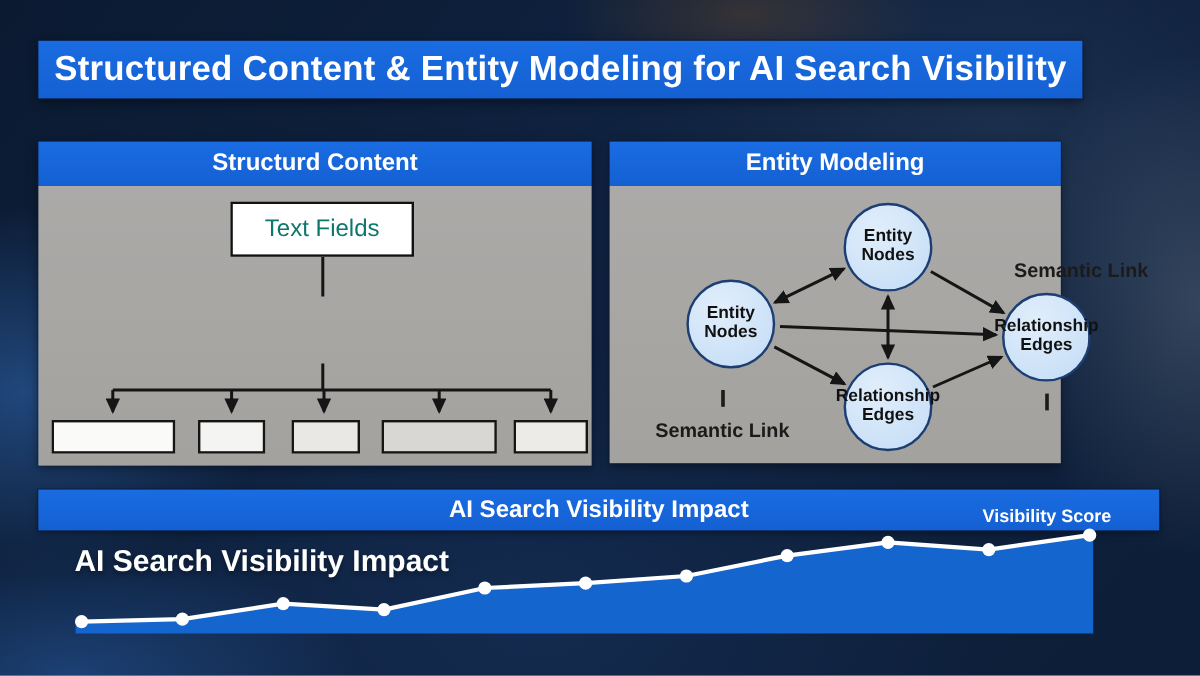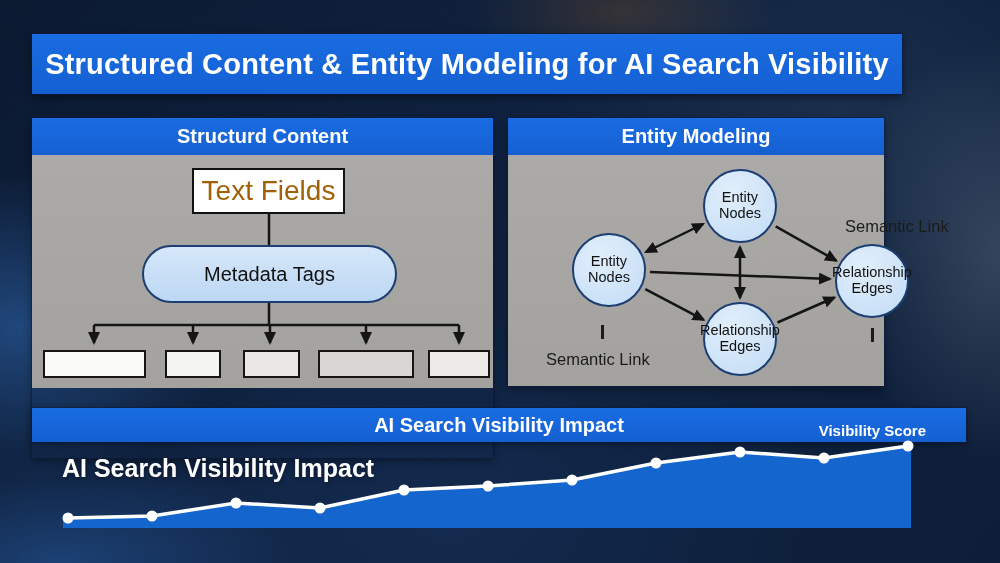--- a/index.html
+++ b/index.html
@@ -12,44 +12,44 @@
       radial-gradient(ellipse 340px 160px at 6% 100%, rgba(45,105,185,.45), transparent 70%),
       radial-gradient(ellipse 240px 300px at 100% 45%, rgba(132,146,162,.32), transparent 70%),
       radial-gradient(ellipse 420px 260px at 84% 18%, rgba(40,62,92,.5), transparent 70%),
       radial-gradient(ellipse 520px 300px at 45% 92%, rgba(26,56,102,.42), transparent 72%),
       linear-gradient(128deg,#0b1a31 0%, #0f2240 45%, #0d1e38 100%);
   }
   .stage{position:absolute;inset:0;}
 
   
   .title-banner{
-    position:absolute;left:32px;top:34px;width:870px;height:60px;
+    position:absolute;left:32px;top:34px;width:870px;height:48px;
     display:flex;align-items:center;justify-content:center;
     color:#fff;font-weight:bold;font-size:29px;letter-spacing:.2px;
     box-shadow:0 0 0 1px rgba(10,25,60,.55), 0 3px 8px rgba(0,0,0,.45);
   }
   .panel{position:absolute;box-shadow:0 0 0 1px rgba(10,25,60,.5), 0 3px 8px rgba(0,0,0,.4);}
   .panel-header{
     height:37px;display:flex;align-items:center;justify-content:center;
     color:#fff;font-weight:bold;font-size:20px;
   }
   .panel-body{position:relative;width:100%;}
   .gray{background:linear-gradient(180deg,#abaaa8 0%,#a6a5a2 60%,#a3a29f 100%);}
 
-  .left-panel{left:32px;top:118px;width:461px;height:340px;}
+  .left-panel{left:32px;top:118px;width:461px;height:270px;}
   .left-panel .panel-body{height:233px;}
   .right-panel{left:508px;top:118px;width:376px;height:268px;}
-  .right-panel .panel-body{height:231px;}
+  .right-panel .panel-body{height:231px;font-weight:bold;}
 
   
   .tf-box{
     position:absolute;left:160px;top:13px;width:153px;height:46px;
     background:#fff;border:2px solid #111;box-sizing:border-box;
     display:flex;align-items:center;justify-content:center;
-    font-size:28px;color:#a16207;
+    font-size:20px;color:#0f766e;
   }
   .pill{
     position:absolute;left:110px;top:90px;width:255px;height:58px;border-radius:29px;
     background:linear-gradient(180deg,#d6e7f9,#bcd7f4);border:2.5px solid #1c3e73;box-sizing:border-box;
     display:flex;align-items:center;justify-content:center;font-size:20px;color:#111;
   }
   .leaf{
     position:absolute;top:195px;height:28px;border:2.5px solid #151515;box-sizing:border-box;
   }
   .diagram-svg{position:absolute;left:0;top:0;}
@@ -102,21 +102,20 @@
         <line x1="237" y1="59" x2="237" y2="92" stroke="#151515" stroke-width="2.5"></line>
         <line x1="237" y1="148" x2="237" y2="170" stroke="#151515" stroke-width="2.5"></line>
         <line x1="62" y1="170" x2="427" y2="170" stroke="#151515" stroke-width="2.5"></line>
         <line x1="62" y1="170" x2="62" y2="188" stroke="#151515" stroke-width="2.5" marker-end="url(#ah)"></line>
         <line x1="161" y1="170" x2="161" y2="188" stroke="#151515" stroke-width="2.5" marker-end="url(#ah)"></line>
         <line x1="238" y1="170" x2="238" y2="188" stroke="#151515" stroke-width="2.5" marker-end="url(#ah)"></line>
         <line x1="334" y1="170" x2="334" y2="188" stroke="#151515" stroke-width="2.5" marker-end="url(#ah)"></line>
         <line x1="427" y1="170" x2="427" y2="188" stroke="#151515" stroke-width="2.5" marker-end="url(#ah)"></line>
       </svg>
       <div class="tf-box">Text Fields</div>
-      <div class="pill">Metadata Tags</div>
       <div class="leaf" style="left:11px;width:103px;background:#fafaf9;"></div>
       <div class="leaf" style="left:133px;width:56px;background:#f4f4f2;"></div>
       <div class="leaf" style="left:211px;width:57px;background:#e9e8e5;"></div>
       <div class="leaf" style="left:286px;width:96px;background:#d8d7d3;"></div>
       <div class="leaf" style="left:396px;width:62px;background:#edebe7;"></div>
     </div>
   </div>
 
   <div class="panel right-panel">
     <div class="panel-header blue">Entity Modeling</div>

